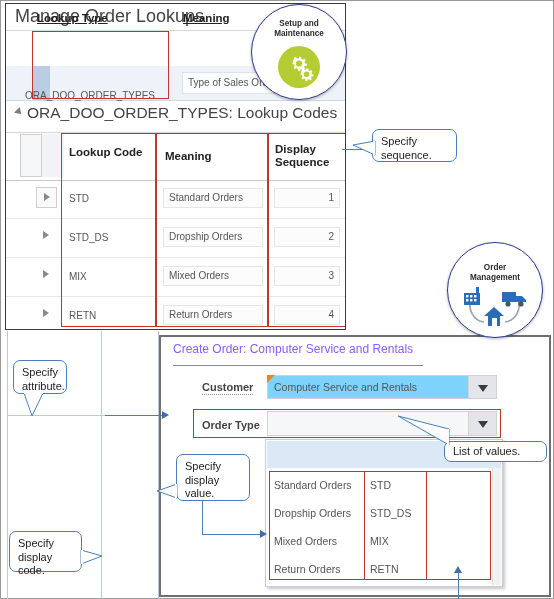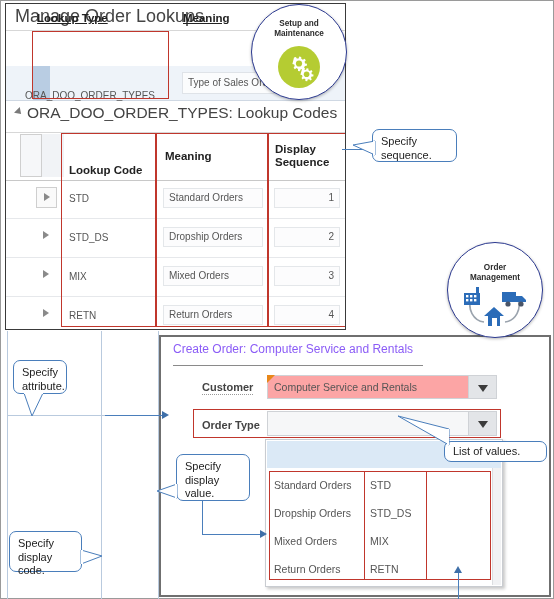--- a/index.html
+++ b/index.html
@@ -41,21 +41,21 @@
   .redbox{position:absolute;border:1.6px solid #c0362c;box-sizing:border-box;pointer-events:none;}
 
   
   .bot-panel{position:absolute;left:158px;top:334px;width:392px;height:262px;background:#fff;
              border:2px solid #6f6f6f;box-sizing:border-box;overflow:hidden;}
   .bp-title{position:absolute;left:12px;top:5px;font-size:12px;color:#8b5cf6;white-space:nowrap;}
   .bp-rule{position:absolute;left:12px;top:28px;width:250px;height:1px;background:#8a8a8a;}
 
   .fld-label{position:absolute;font-size:11px;font-weight:bold;color:#444;white-space:nowrap;}
   .dotted{border-bottom:1px dotted #999;padding-bottom:1px;}
-  .lov{position:absolute;background:#fca5a5;border:1px solid #cfd2d6;box-sizing:border-box;}
+  .lov{position:absolute;background:#7dd3fc;border:1px solid #cfd2d6;box-sizing:border-box;}
   .lov .val{position:absolute;left:6px;top:5px;font-size:10.5px;color:#555;white-space:nowrap;}
   .lov .btn{position:absolute;right:0;top:0;bottom:0;width:27px;background:#e3e5e8;border-left:1px solid #cfd2d6;}
   .lov .btn:after{content:"";position:absolute;left:9px;top:9px;width:0;height:0;
                   border-left:5px solid transparent;border-right:5px solid transparent;border-top:7px solid #3b3b3b;}
   .reqflag{position:absolute;width:0;height:0;border-top:8px solid #e8871a;border-right:8px solid transparent;}
 
   .dd-panel{position:absolute;background:#fff;border:1px solid #c9ccd1;box-sizing:border-box;
             box-shadow:2px 2px 3px rgba(0,0,0,.22);}
   .dd-strip{position:absolute;left:1px;top:1px;right:1px;height:27px;background:#dbe9f6;}
   .dd-item{position:absolute;font-size:10.5px;color:#555;white-space:nowrap;}
@@ -104,21 +104,21 @@
 
     <div class="redbox" style="left:26px;top:27px;width:137px;height:68px;"></div>
 
     <div class="section-head">
       <span class="tri"></span><span>ORA_DOO_ORDER_TYPES: Lookup Codes</span>
     </div>
 
     <div class="grid-hdr"></div>
     <div class="gh-corner"></div>
     <div class="gh-corner2"></div>
-    <div class="gh-label" style="left:63px;top:160px;">Lookup Code</div>
+    <div class="gh-label" style="left:63px;top:142px;">Lookup Code</div>
     <div class="gh-label" style="left:159px;top:146px;">Meaning</div>
     <div class="gh-label" style="left:269px;top:139px;width:66px;white-space:normal;">Display Sequence</div>
 
     <div class="drow" style="top:175px;">
       <div class="expander" style="left:30px;top:8px;">
           <span class="exp-tri"></span>
         </div>
       <div class="cell-txt" style="left:63px;top:14px;">STD</div>
       <div class="cell-inp" style="left:157px;top:9px;width:100px;height:20px;">Standard Orders</div>
       <div class="cell-inp num" style="left:268px;top:9px;width:66px;height:20px;">1</div>

